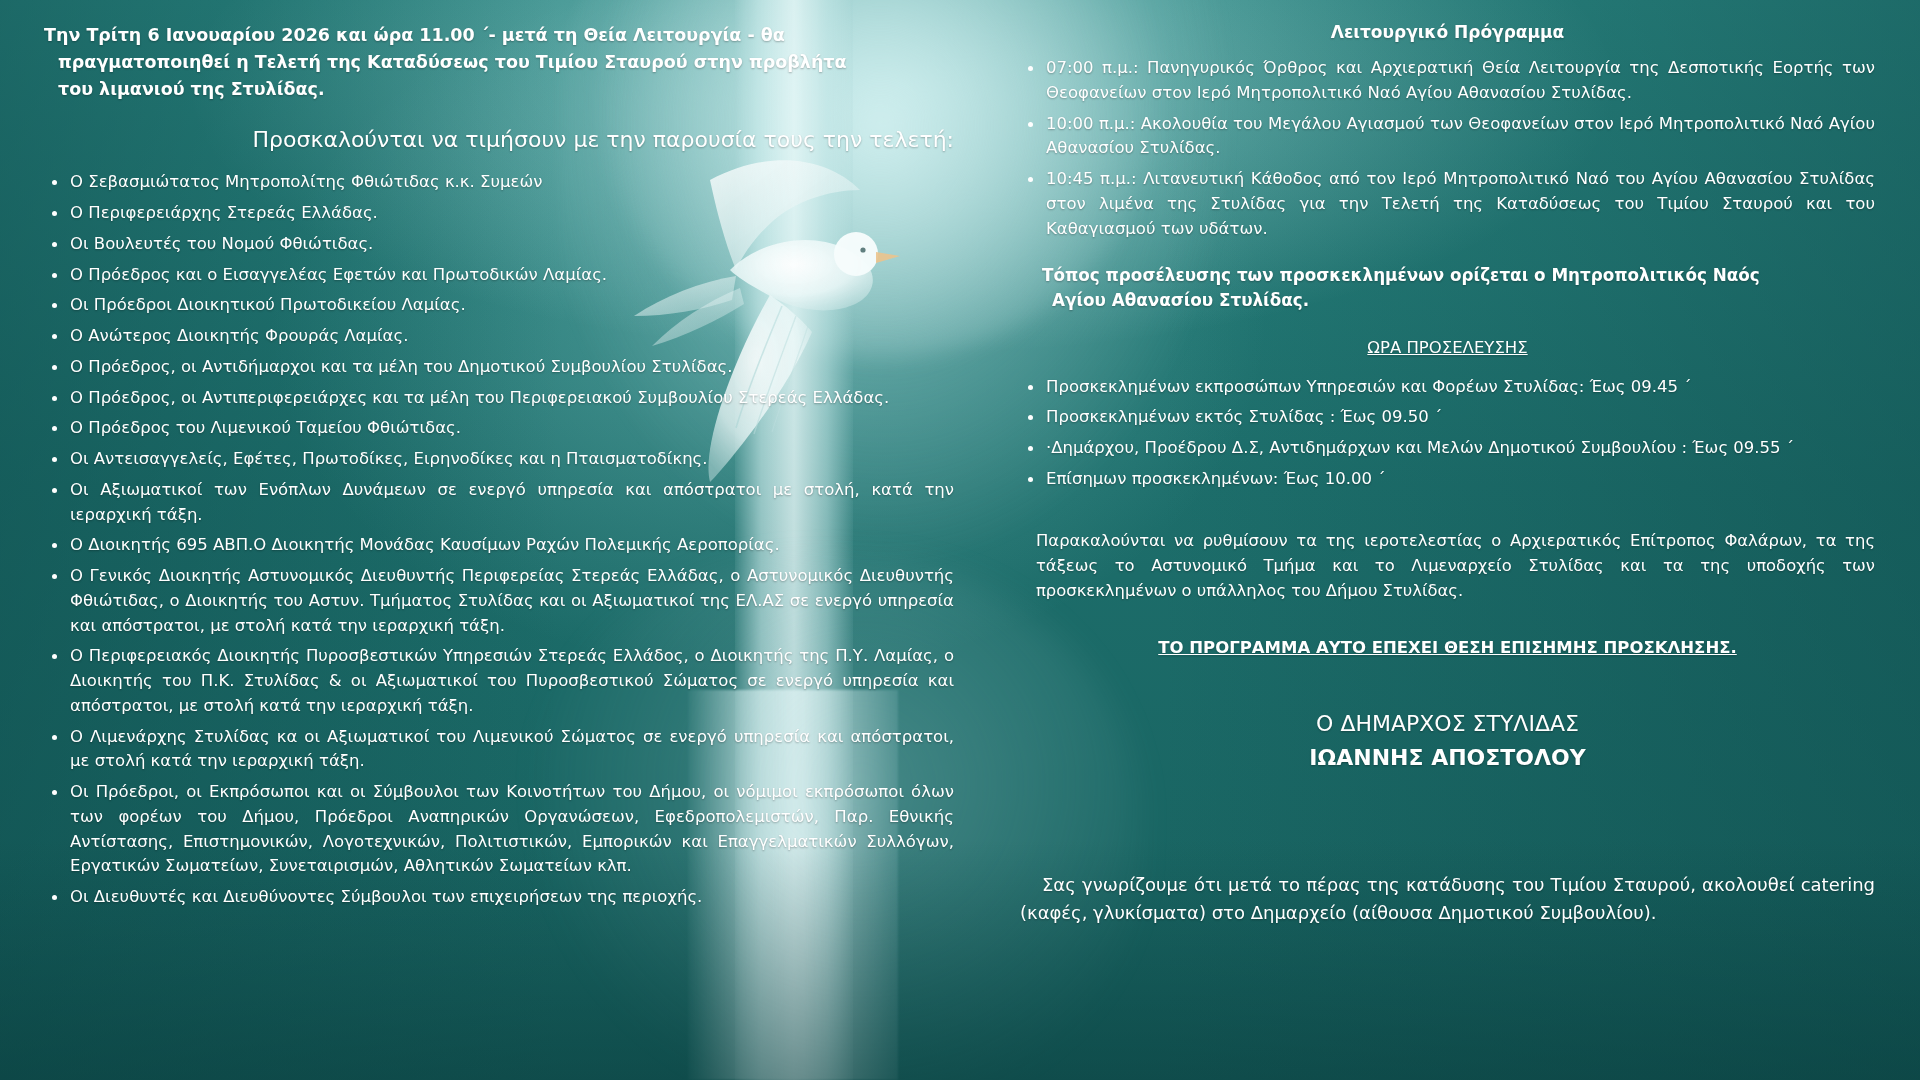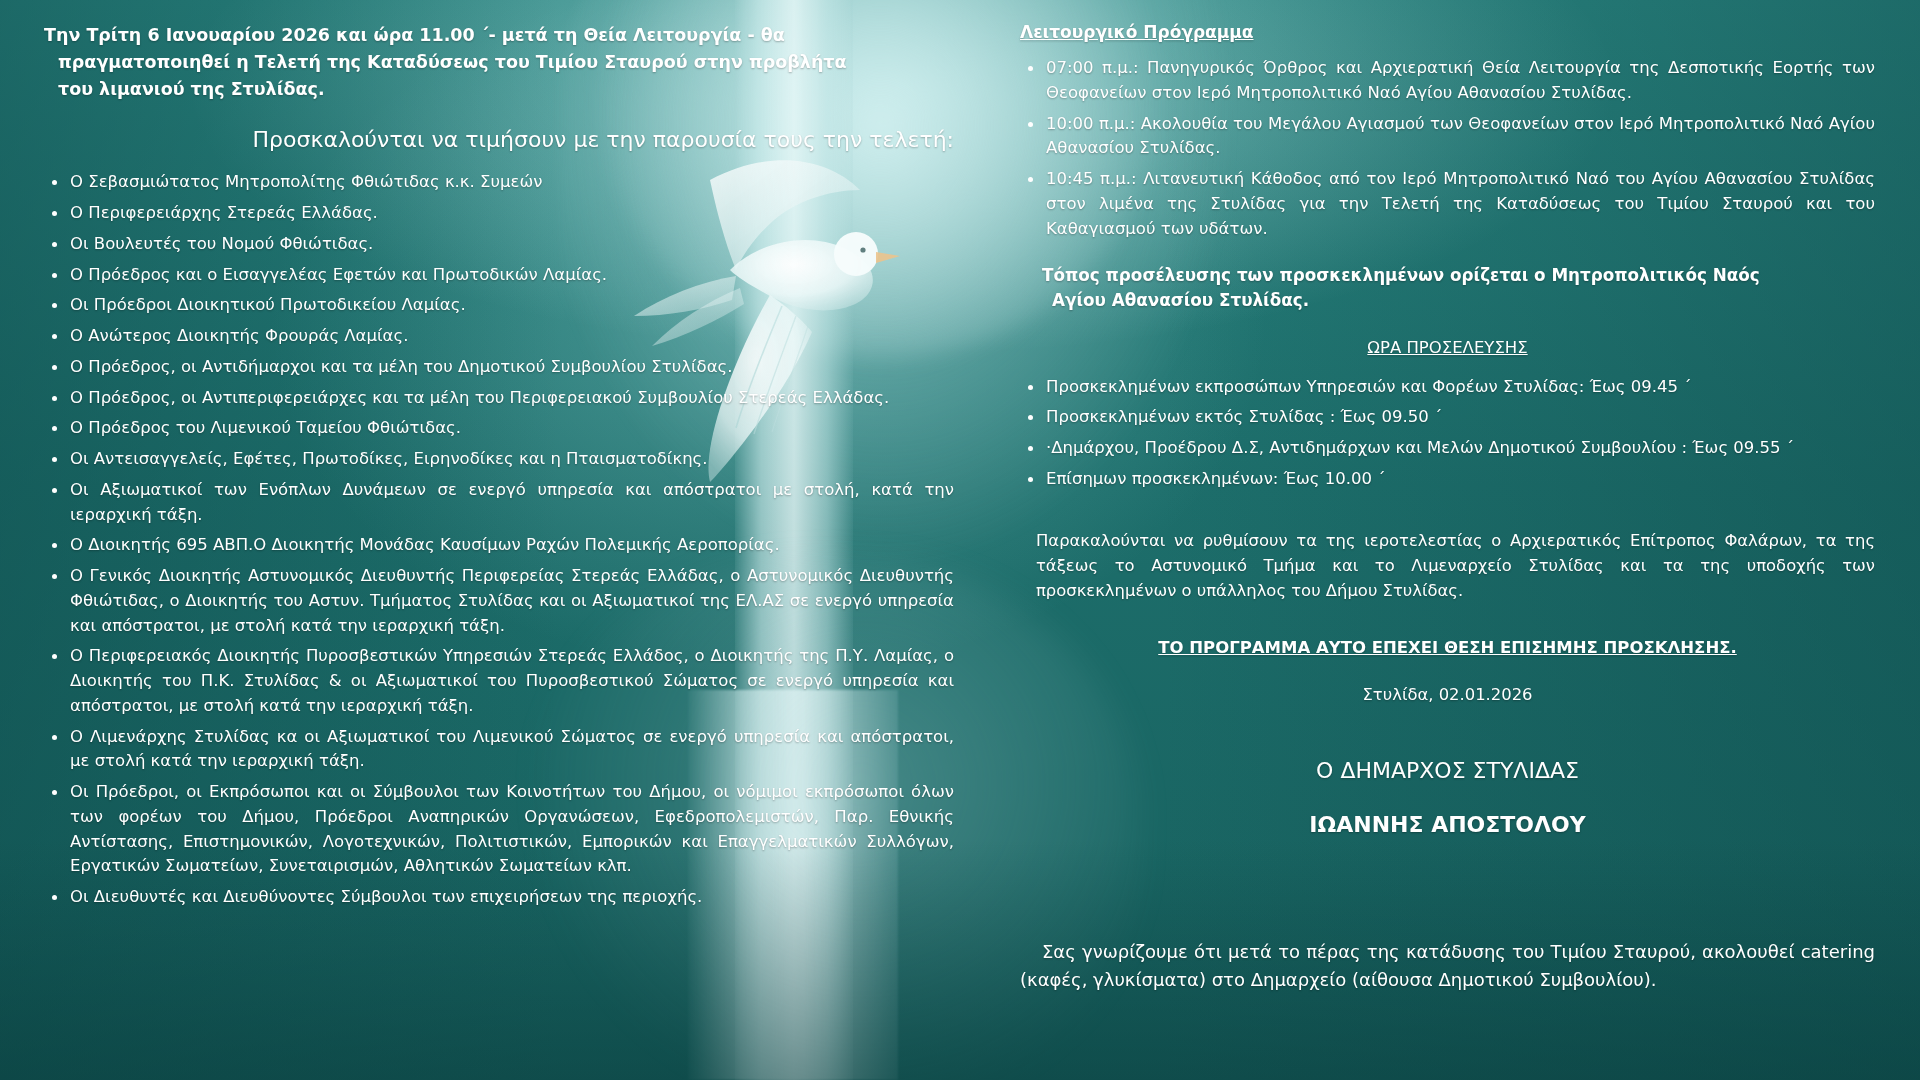--- a/index.html
+++ b/index.html
@@ -168,23 +168,23 @@
     width: 5px;
     height: 5px;
     border-radius: 50%;
     background: #ffffff;
   }
   .left-list { margin-left: 34px; }
   .left-list > li { font-size: 16.3px; }
 
   
   .r-title {
+    text-align: center;
     font-size: 17px;
     font-weight: bold;
-    text-decoration: underline;
     margin: 8px 0 14px 0;
     text-shadow: 0 1px 2px rgba(0,0,0,0.28);
   }
   .r-list { margin-left: 18px; }
   .r-list > li { font-size: 16.3px; }
 
   .r-bold-block {
     font-size: 16.8px;
     font-weight: bold;
     line-height: 1.5;
@@ -226,21 +226,21 @@
     text-shadow: 0 1px 2px rgba(0,0,0,0.30);
   }
 
   .r-sign {
     text-align: center;
     font-size: 22px;
     line-height: 1.55;
     margin: 50px 0 0 0;
     text-shadow: 0 1px 2px rgba(0,0,0,0.30);
   }
-  .r-sign .name { font-weight: bold; margin-top: 20px; }
+  .r-sign .name { font-weight: bold; }
 
   .r-footer {
     font-size: 18px;
     line-height: 1.55;
     text-align: justify;
     margin: 96px 0 0 0;
     text-shadow: 0 1px 2px rgba(0,0,0,0.30);
   }
   .r-footer .first { padding-left: 22px; }
 </style>
@@ -345,21 +345,20 @@
       <li>Προσκεκλημένων εκπροσώπων Υπηρεσιών και Φορέων Στυλίδας:   Έως 09.45 ΄</li>
       <li>Προσκεκλημένων εκτός Στυλίδας :  Έως 09.50 ΄</li>
       <li>·Δημάρχου, Προέδρου Δ.Σ, Αντιδημάρχων και Μελών Δημοτικού Συμβουλίου :  Έως  09.55 ΄</li>
       <li>Επίσημων προσκεκλημένων:  Έως 10.00 ΄</li>
     </ul>
 
     <div class="r-para">Παρακαλούνται να ρυθμίσουν τα της ιεροτελεστίας ο Αρχιερατικός Επίτροπος Φαλάρων, τα της τάξεως  το  Αστυνομικό  Τμήμα  και  το  Λιμεναρχείο  Στυλίδας  και  τα  της  υποδοχής  των προσκεκλημένων ο υπάλληλος του Δήμου Στυλίδας.</div>
 
     <div class="r-official">ΤΟ ΠΡΟΓΡΑΜΜΑ ΑΥΤΟ ΕΠΕΧΕΙ ΘΕΣΗ ΕΠΙΣΗΜΗΣ ΠΡΟΣΚΛΗΣΗΣ.</div>
 
-    <div class="r-place">Στυλίδα, 02.01.2026</div>
 
     <div class="r-sign">
       <div>Ο ΔΗΜΑΡΧΟΣ ΣΤΥΛΙΔΑΣ</div>
       <div class="name">ΙΩΑΝΝΗΣ ΑΠΟΣΤΟΛΟΥ</div>
     </div>
 
     <div class="r-footer">
       <span class="first">Σας γνωρίζουμε ότι μετά το πέρας της κατάδυσης του Τιμίου Σταυρού, ακολουθεί catering</span>
       <span>(καφές, γλυκίσματα) στο Δημαρχείο (αίθουσα Δημοτικού Συμβουλίου).</span>
     </div>

